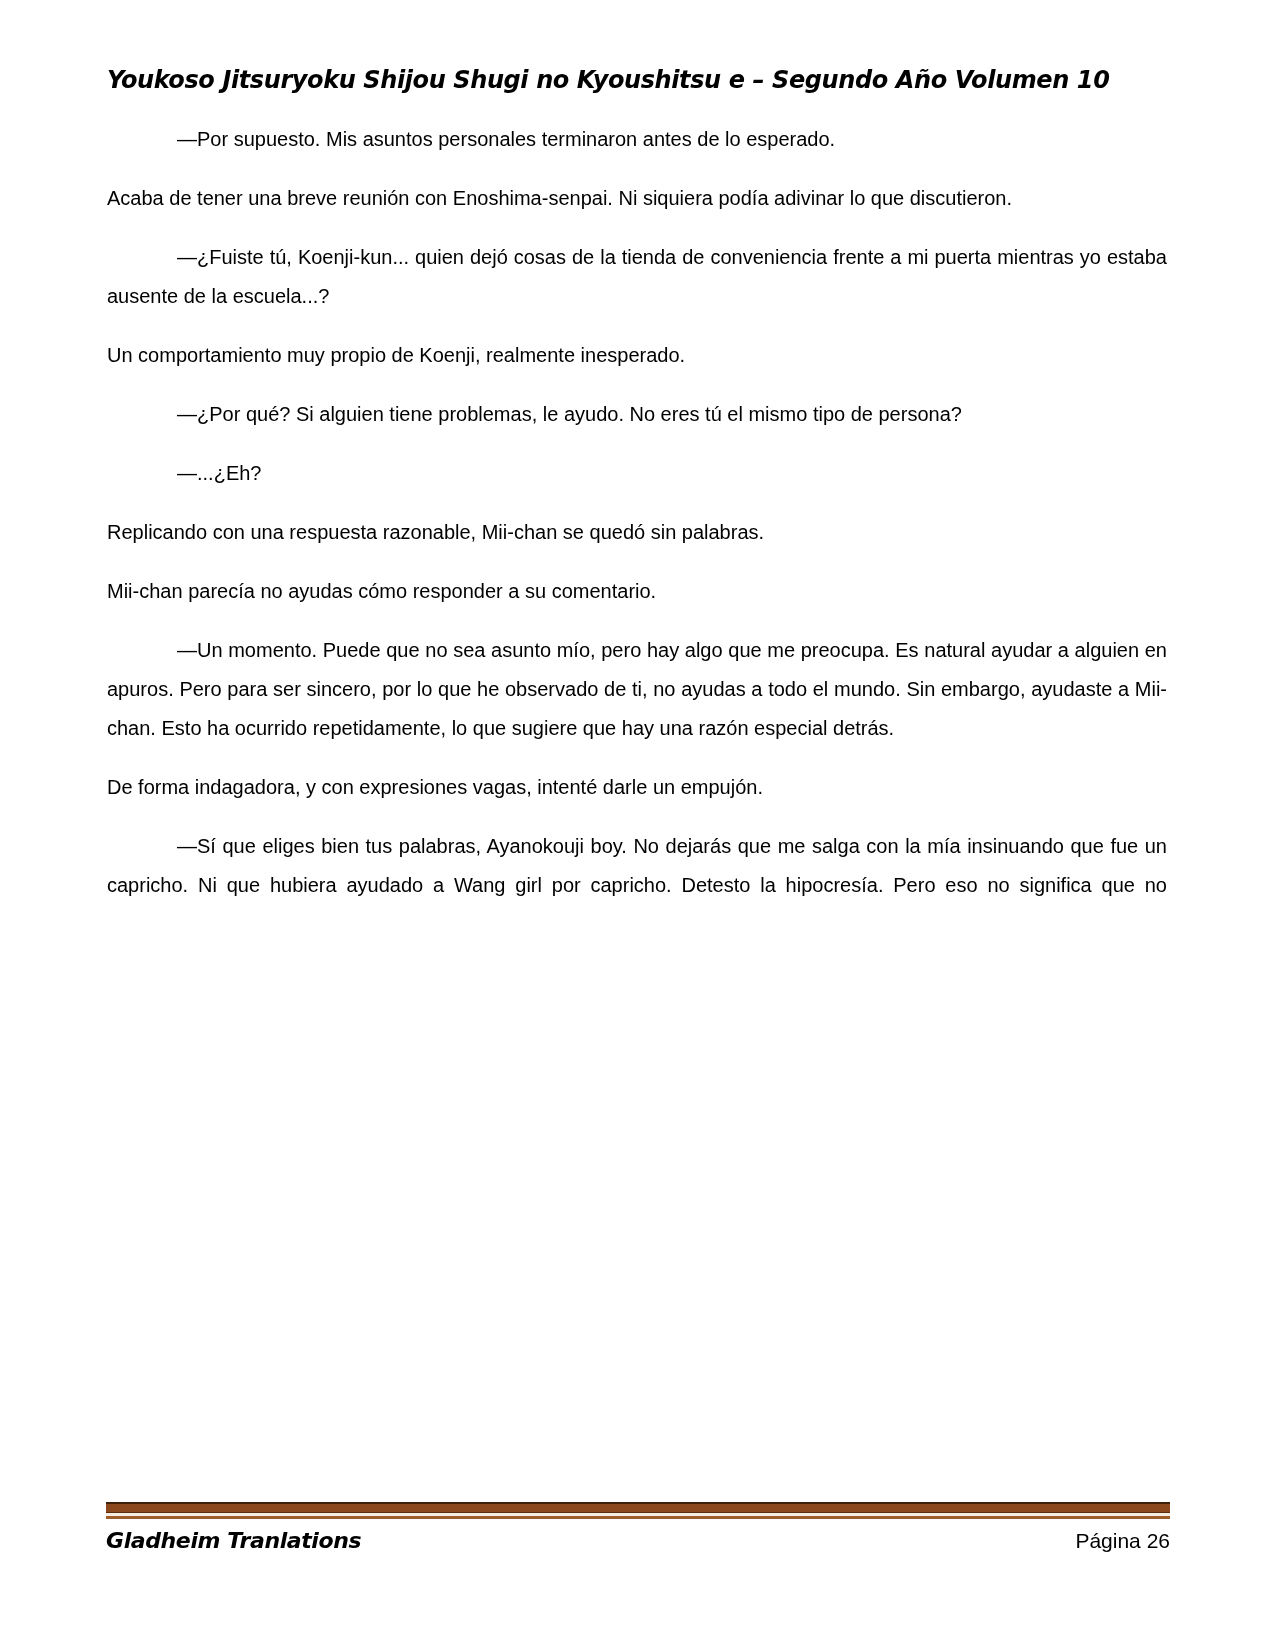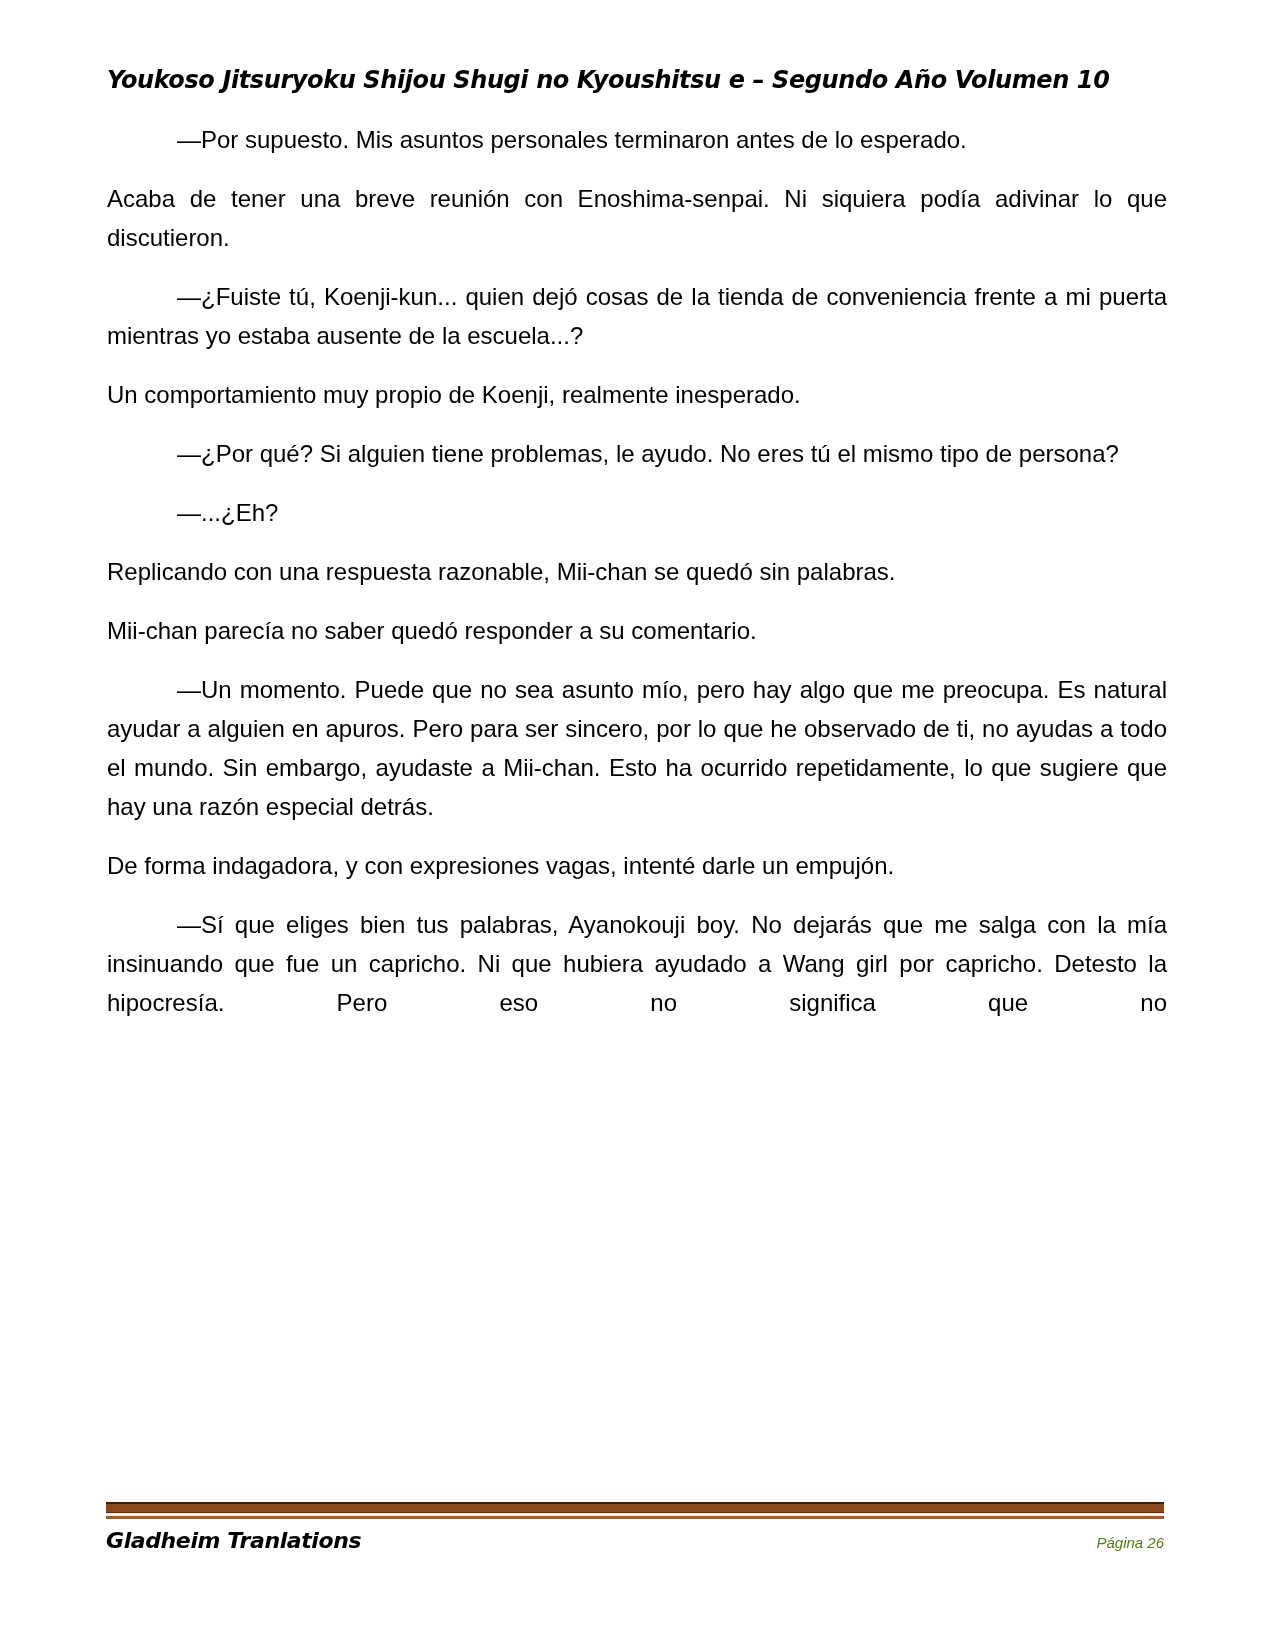--- a/index.html
+++ b/index.html
@@ -26,36 +26,36 @@
     font-style: italic;
     font-size: 24px;
     letter-spacing: -0.4px;
     color: #000000;
     white-space: nowrap;
   }
   .content {
     padding: 0 108px 0 107px;
   }
   .para {
-    font-size: 24px;
+    font-size: 20px;
     line-height: 39px;
     margin: 0 0 20px 0;
     text-align: justify;
     color: #000000;
   }
   .para.dialog {
     text-indent: 70px;
   }
   .para.justify-last {
     text-align-last: justify;
   }
   .footer {
     position: absolute;
     left: 106px;
-    right: 111px;
+    right: 105px;
     top: 1502px;
   }
   .footer-rule .rule-thick {
     height: 8px;
     background: #8a481c;
     border-top: 2px solid #3f2008;
     border-bottom: 1px solid #5a2d0e;
   }
   .footer-rule .rule-gap {
     height: 3px;
@@ -73,43 +73,42 @@
   }
   .footer-left {
     font-family: "DejaVu Sans", "Liberation Sans", sans-serif;
     font-weight: bold;
     font-style: italic;
     font-size: 22px;
     letter-spacing: -0.4px;
     color: #000000;
   }
   .footer-right {
-    font-size: 15px;
-    color: #4d7c0f;
-    font-style: italic;
+    font-size: 21px;
+    color: #000000;
   }
 </style>
 </head>
 <body>
 
 <div class="page">
 
   <div class="header">
     <span class="header-title">Youkoso Jitsuryoku Shijou Shugi no Kyoushitsu e – Segundo Año Volumen 10</span>
   </div>
 
   <div class="content">
       <p class="para dialog">—Por supuesto. Mis asuntos personales terminaron antes de lo esperado.</p>
       <p class="para narration">Acaba de tener una breve reunión con Enoshima-senpai. Ni siquiera podía adivinar lo que discutieron.</p>
       <p class="para dialog">—¿Fuiste tú, Koenji-kun... quien dejó cosas de la tienda de conveniencia frente a mi puerta mientras yo estaba ausente de la escuela...?</p>
       <p class="para narration">Un comportamiento muy propio de Koenji, realmente inesperado.</p>
       <p class="para dialog">—¿Por qué? Si alguien tiene problemas, le ayudo. No eres tú el mismo tipo de persona?</p>
       <p class="para dialog">—...¿Eh?</p>
       <p class="para narration">Replicando con una respuesta razonable, Mii-chan se quedó sin palabras.</p>
-      <p class="para narration">Mii-chan parecía no saber quedó responder a su comentario.</p>
+      <p class="para narration">Mii-chan parecía no ayudas cómo responder a su comentario.</p>
       <p class="para dialog">—Un momento. Puede que no sea asunto mío, pero hay algo que me preocupa. Es natural ayudar a alguien en apuros. Pero para ser sincero, por lo que he observado de ti, no ayudas a todo el mundo. Sin embargo, ayudaste a Mii-chan. Esto ha ocurrido repetidamente, lo que sugiere que hay una razón especial detrás.</p>
       <p class="para narration">De forma indagadora, y con expresiones vagas, intenté darle un empujón.</p>
       <p class="para dialog justify-last">—Sí que eliges bien tus palabras, Ayanokouji boy. No dejarás que me salga con la mía insinuando que fue un capricho. Ni que hubiera ayudado a Wang girl por capricho. Detesto la hipocresía. Pero eso no significa que no</p>
     </div>
 
   <div class="footer">
     <div class="footer-rule">
       <div class="rule-thick"></div>
       <div class="rule-gap"></div>
       <div class="rule-thin"></div>

